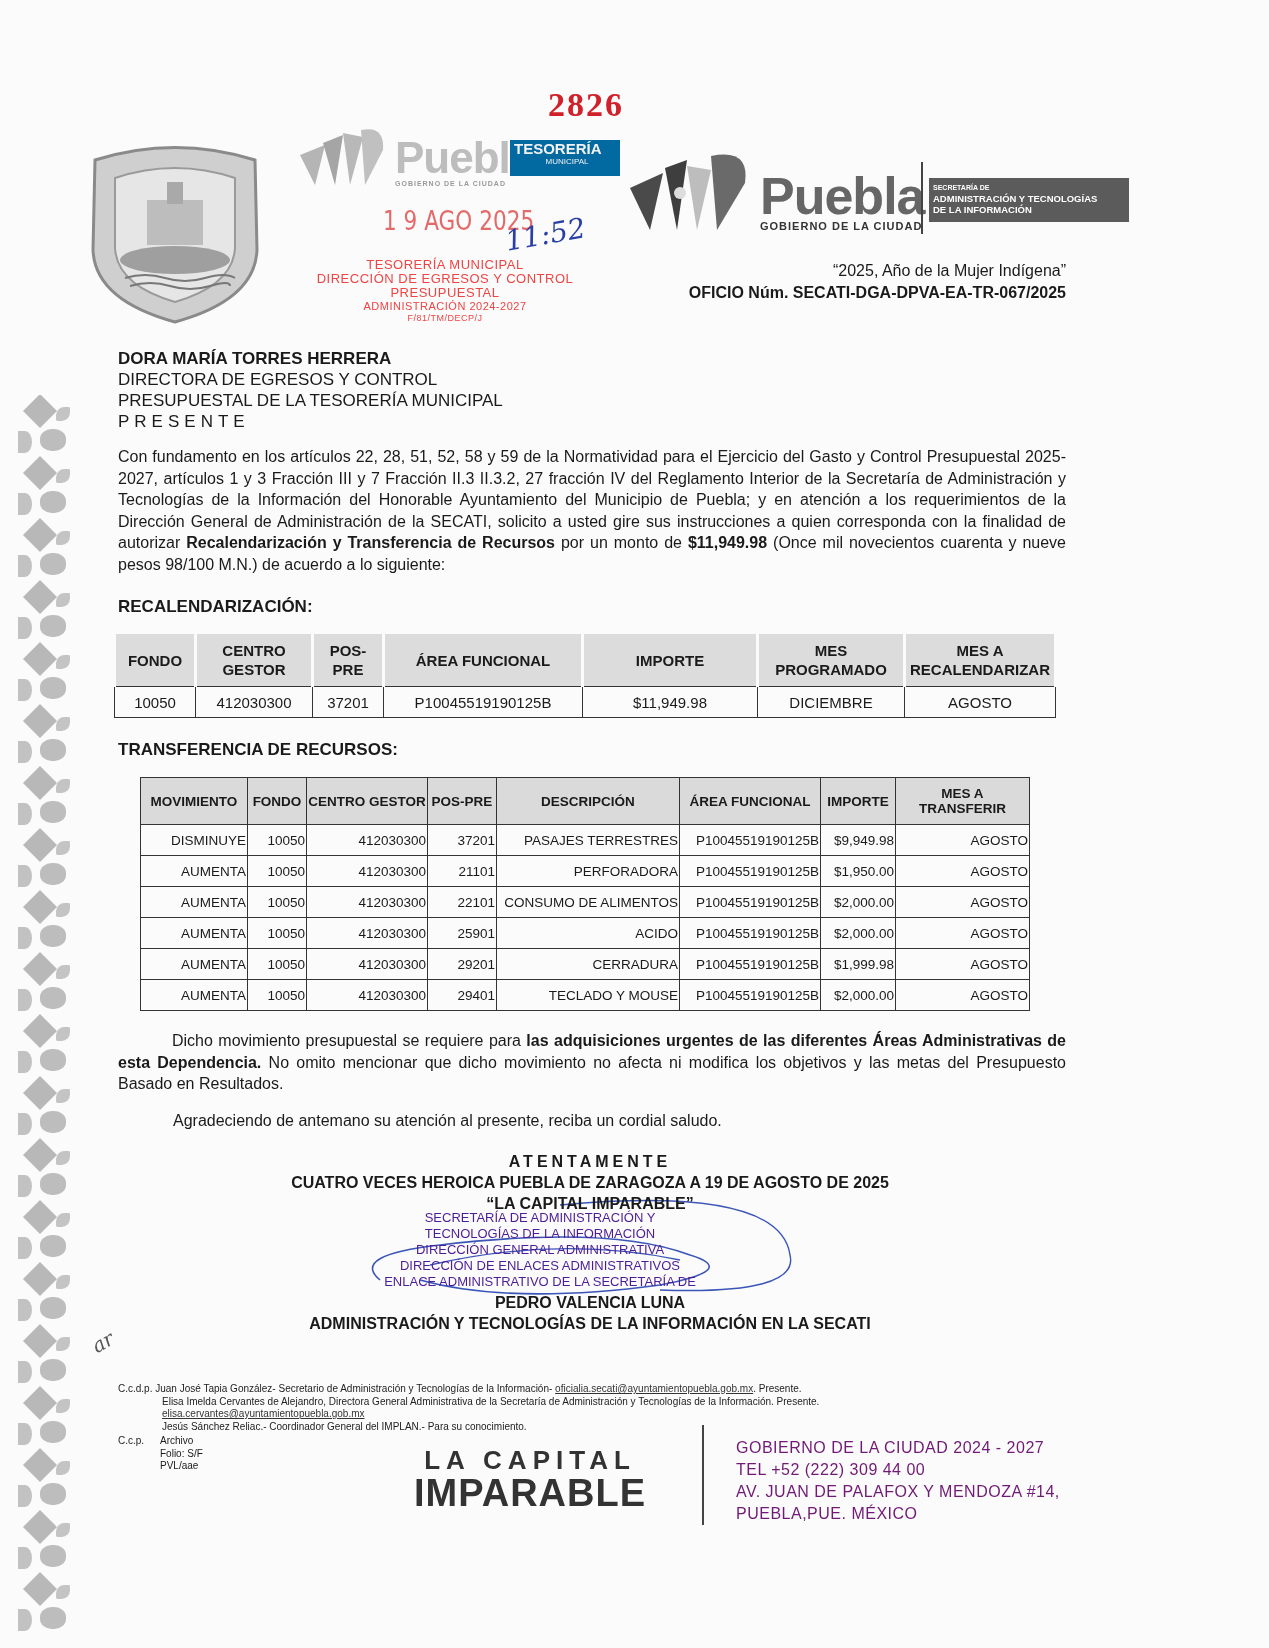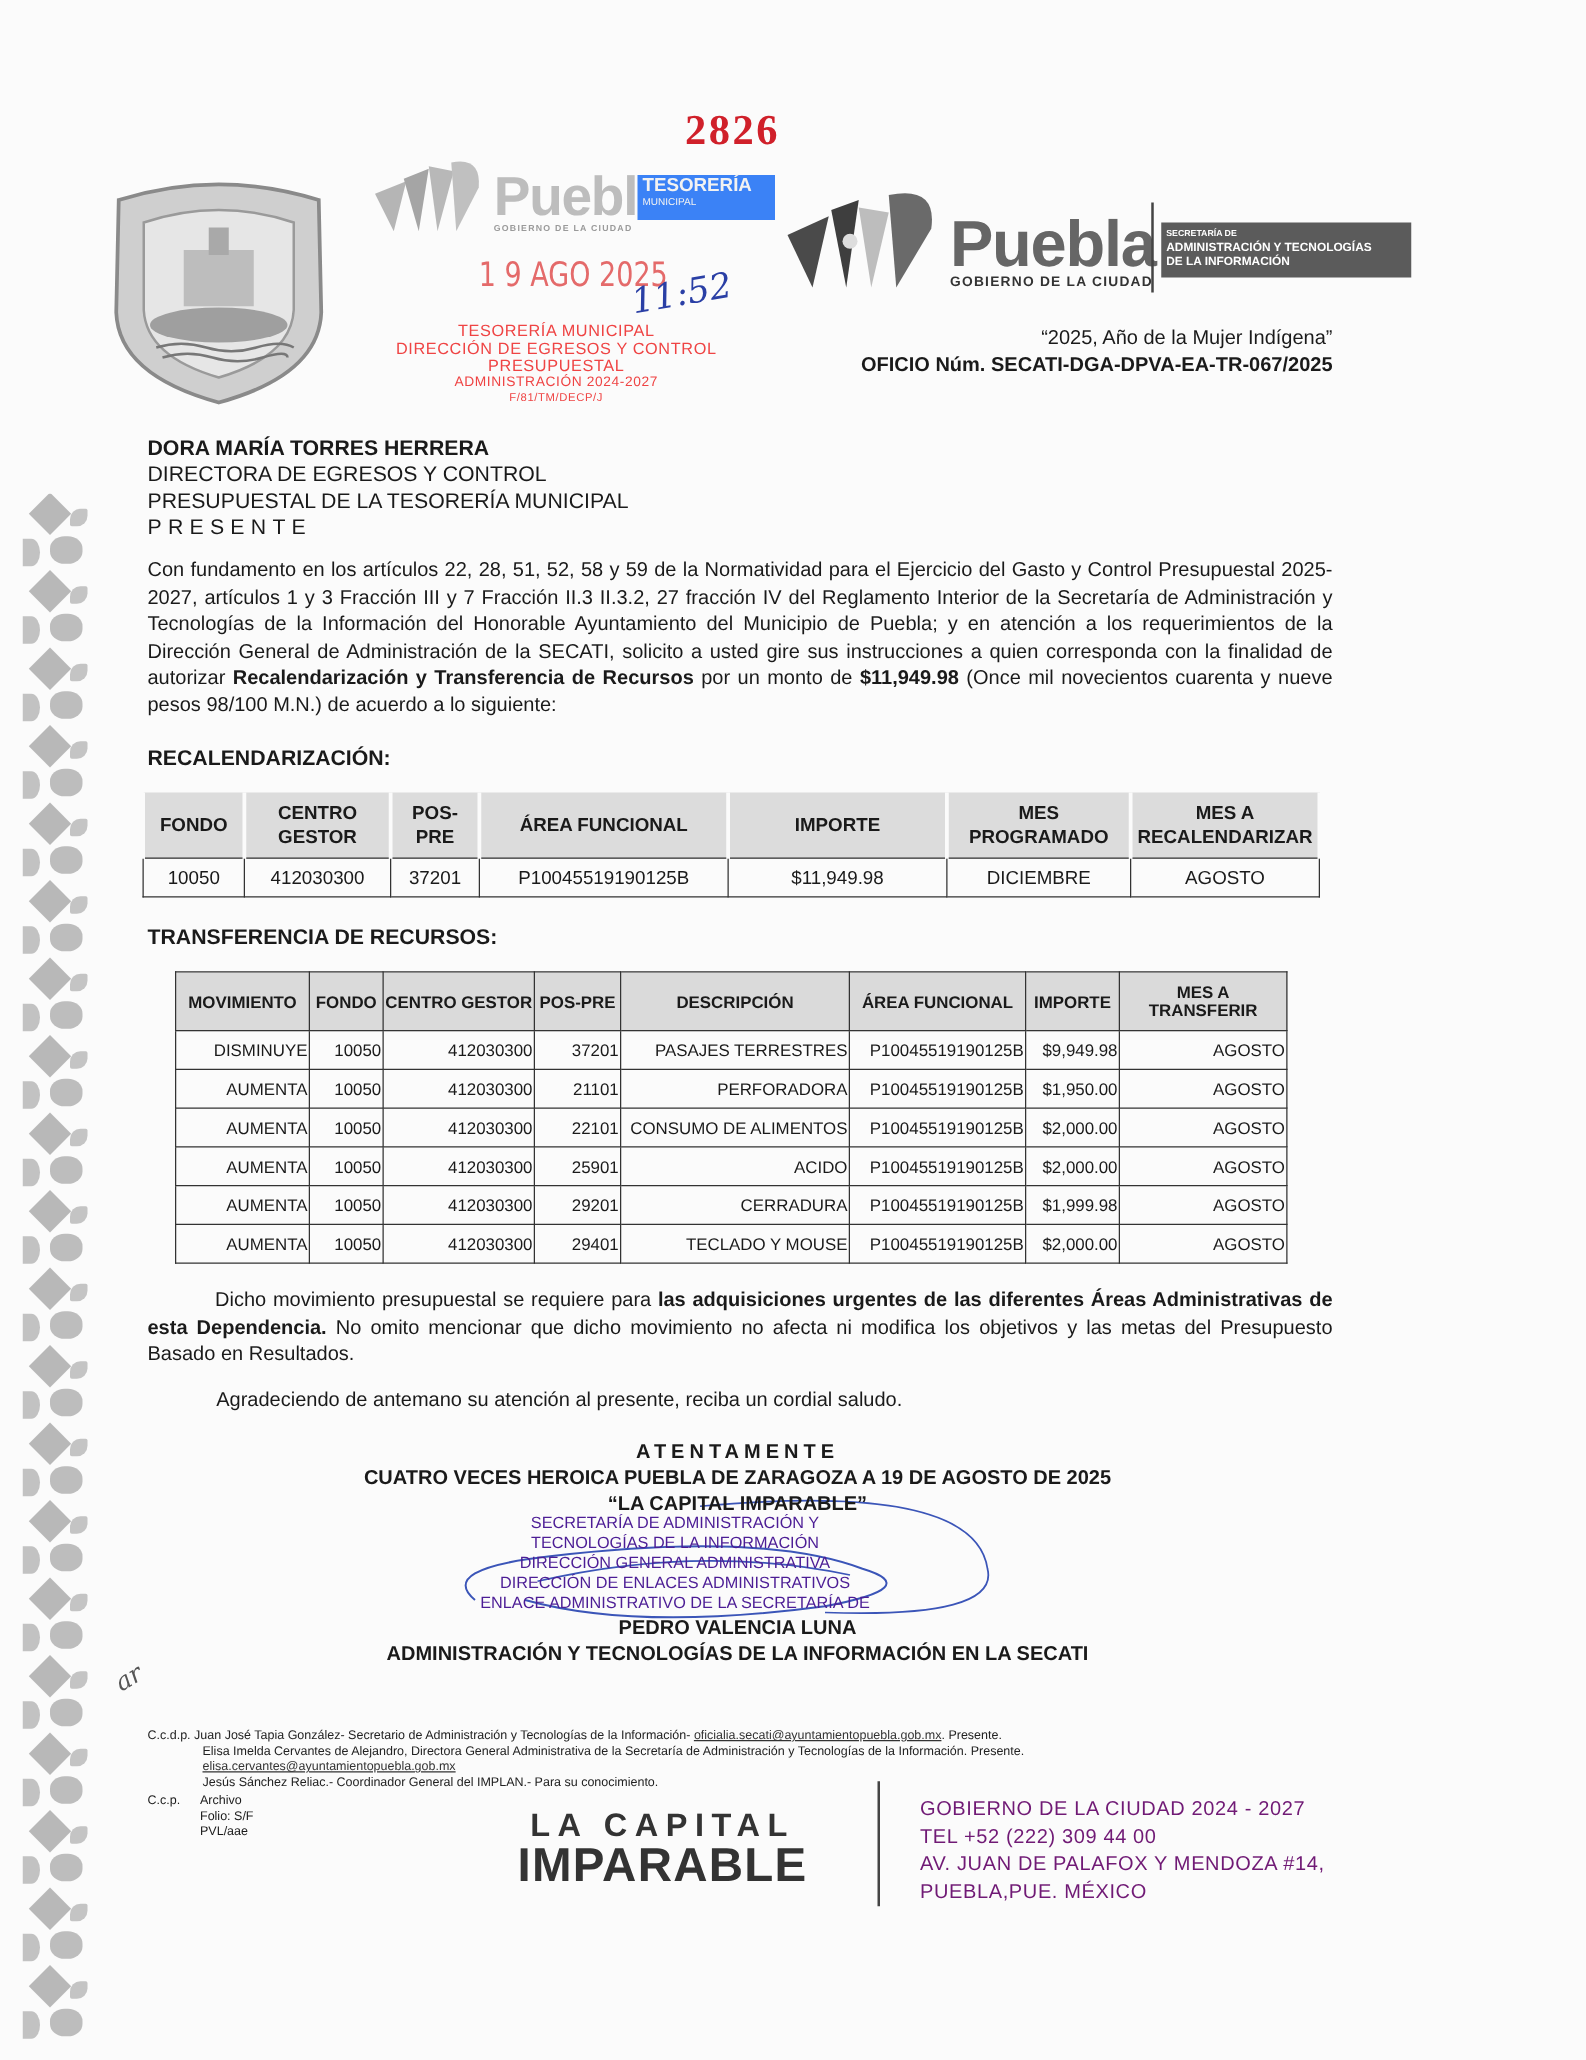--- a/index.html
+++ b/index.html
@@ -14,22 +14,22 @@
   .border-strip .half{position:absolute;left:0;top:36px;width:14px;height:22px;border-radius:0 50% 50% 0;background:#c2c2c2;}
 
   
   .crest{left:85px;top:140px;width:180px;height:185px;}
   
   .stamp-number{left:548px;top:86px;font-family:"Liberation Serif",serif;font-size:34px;color:#d0202a;letter-spacing:2px;font-weight:bold;}
   
   .tes-logo{left:295px;top:125px;width:340px;height:65px;}
   .tes-puebla{position:absolute;left:100px;top:8px;font-size:44px;font-weight:bold;color:#bdbdbd;letter-spacing:-1px;}
   .tes-gob{position:absolute;left:100px;top:55px;font-size:7px;color:#9a9a9a;font-weight:bold;letter-spacing:1px;}
-  .tes-box{position:absolute;left:215px;top:15px;width:110px;height:36px;background:#3b82f6;color:#f2f2f2;font-weight:bold;font-size:15px;padding-left:4px;box-sizing:border-box;}
-  .tes-box small{display:block;font-size:8px;font-weight:normal;}
+  .tes-box{position:absolute;left:215px;top:15px;width:110px;height:36px;background:#0369a1;color:#f2f2f2;font-weight:bold;font-size:15px;padding-left:4px;box-sizing:border-box;}
+  .tes-box small{display:block;font-size:8px;font-weight:normal;text-align:center;}
   .date-stamp{left:383px;top:205px;font-size:27px;color:#e46a6a;font-family:"DejaVu Sans",sans-serif;transform:scaleX(0.8);transform-origin:left;}
   .handwrite-time{left:505px;top:218px;font-size:28px;color:#2a3fa5;font-family:"DejaVu Serif",serif;font-style:italic;transform:rotate(-10deg);}
   .tes-block{left:305px;top:258px;width:280px;text-align:center;color:#ef4444;font-size:13px;line-height:14px;letter-spacing:0.5px;}
   .tes-block .small{font-size:11px;line-height:13px;}
   .tes-block .tiny{font-size:9px;line-height:10px;}
 
   
   .sec-logo{left:625px;top:148px;width:510px;height:90px;}
   .sec-puebla{position:absolute;left:135px;top:18px;font-size:52px;font-weight:bold;color:#666;letter-spacing:-1px;}
   .sec-gob{position:absolute;left:135px;top:72px;font-size:11px;font-weight:bold;color:#333;letter-spacing:1px;}

